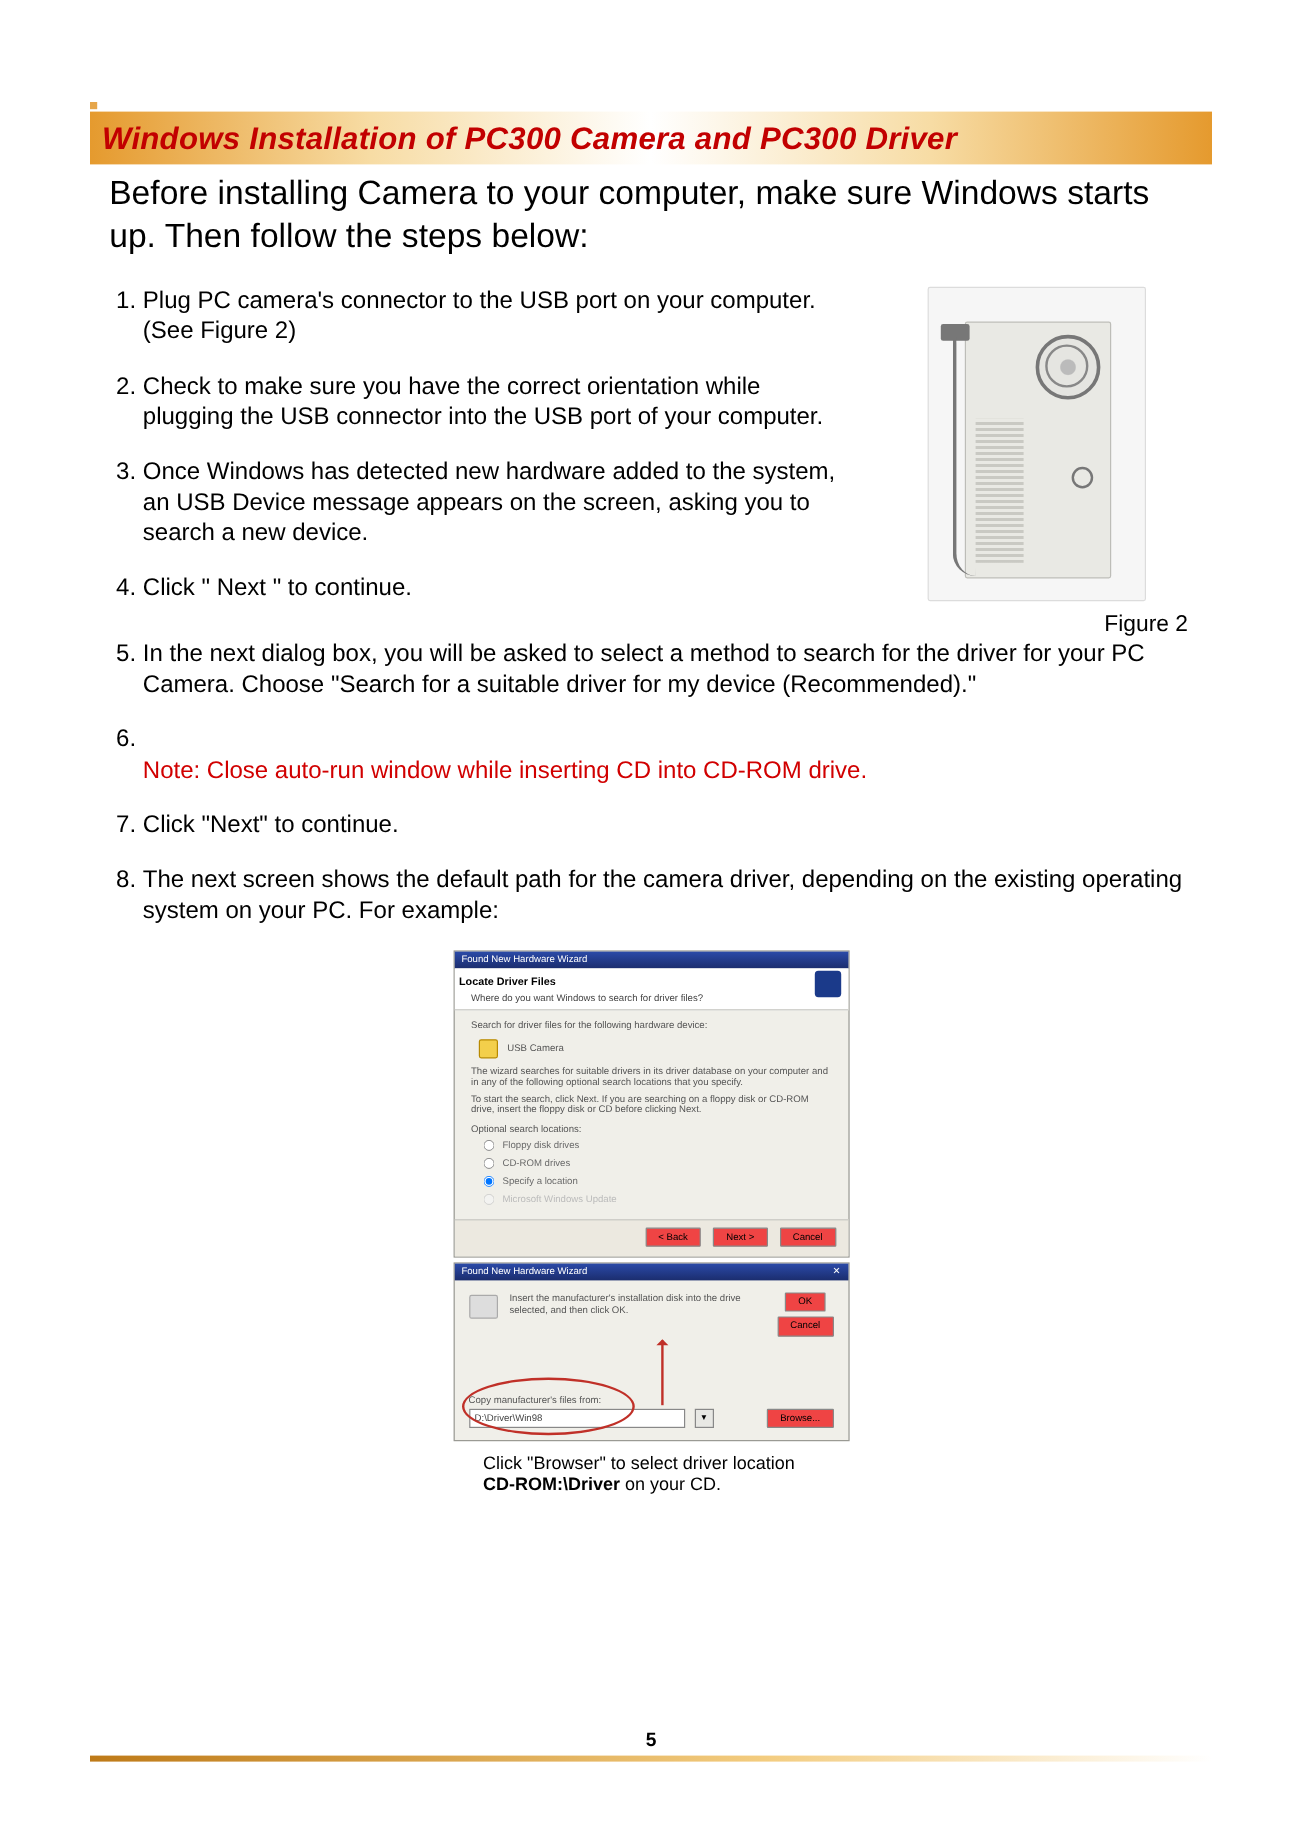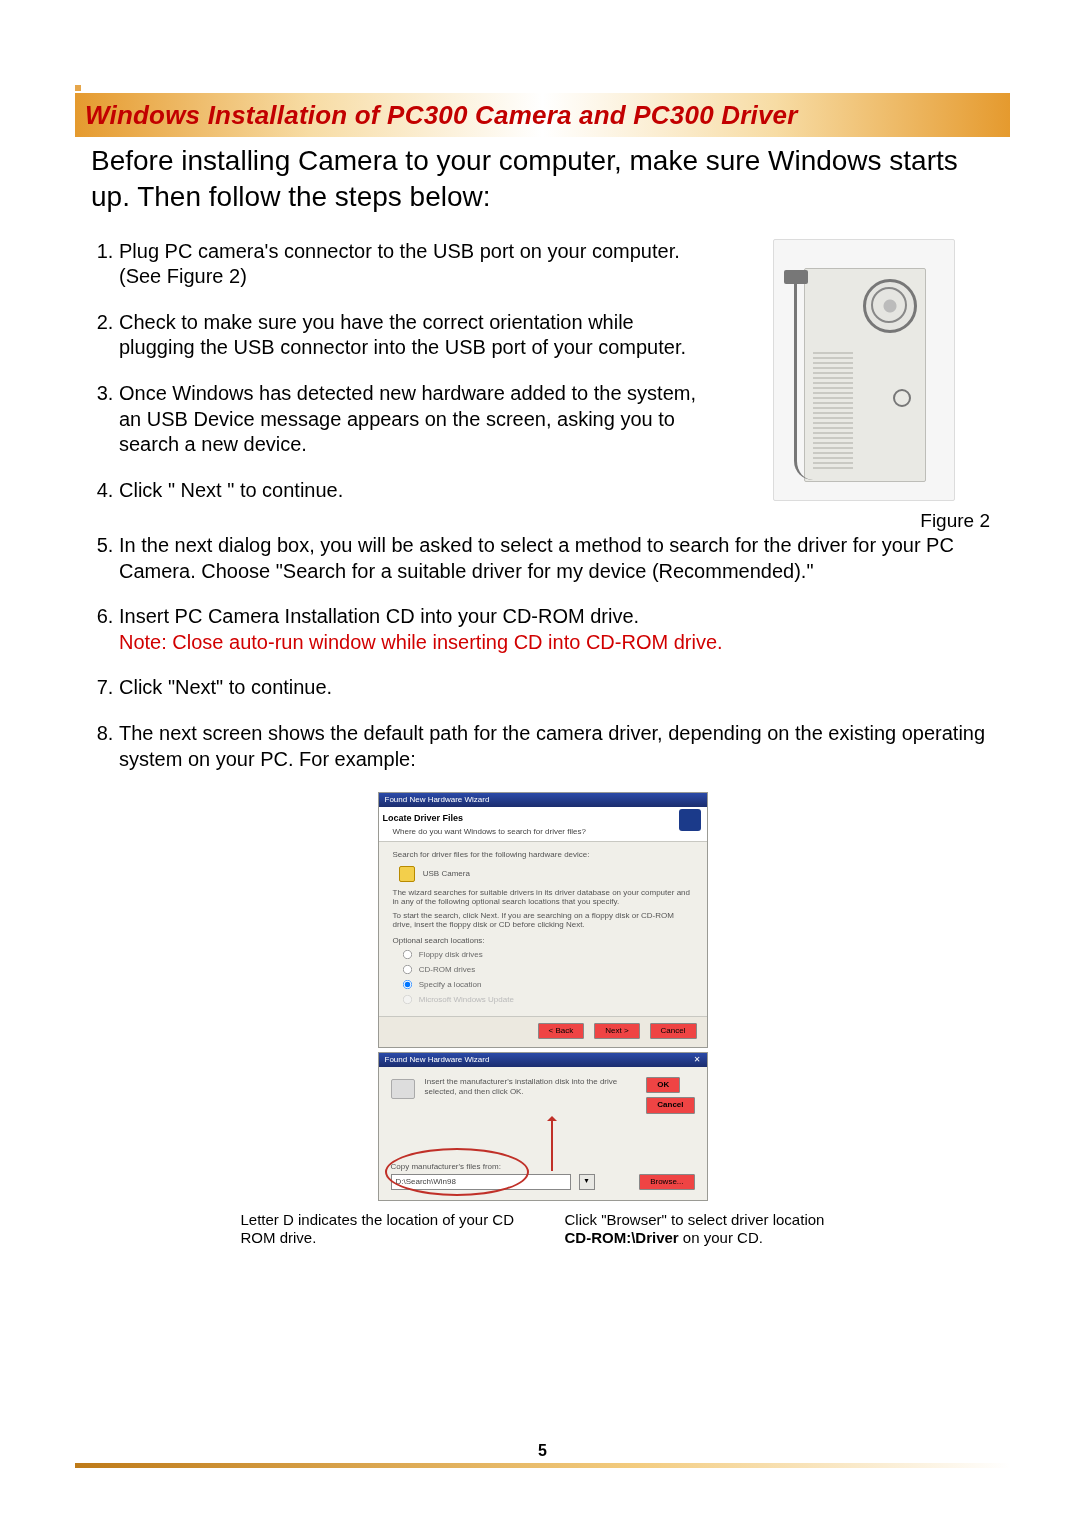--- a/index.html
+++ b/index.html
@@ -41,21 +41,21 @@
   .wiz .body{padding:8px 14px 8px 14px;color:#555;font-size:8px;line-height:1.2;}
   .wiz .icon{display:inline-block;width:14px;height:14px;background:#f3cf4b;border:1px solid #b88a00;border-radius:2px;margin-right:6px;vertical-align:middle;}
   .wiz input[type=radio]{transform:scale(0.7);margin:0 3px 0 0;vertical-align:middle;}
   .wiz .opt{margin:2px 0 2px 8px;color:#6a6a6a;}
   .wiz .btnrow{display:flex;justify-content:flex-end;gap:10px;padding:6px 10px 8px 10px;border-top:1px solid #c8c8c2;background:#ece9e0;}
   .wiz .btn{border:1px solid #888;background:#ef4444;font-size:8px;padding:2px 10px;border-radius:1px;}
   .wiz2{margin-top:4px;}
   .wiz2 .wtitle{background:linear-gradient(#2b4aa8,#1b2d6e);color:#fff;font-size:8px;padding:2px 6px;display:flex;justify-content:space-between;}
   .wiz2 .body2{padding:10px 12px;display:flex;gap:10px;align-items:flex-start;}
   .wiz2 .disk{width:22px;height:18px;background:#ddd;border:1px solid #aaa;border-radius:2px;margin-top:2px;}
-  .wiz2 .btncol{margin-left:auto;display:flex;flex-direction:column;gap:4px;align-items:flex-start;font-weight:bold;}
+  .wiz2 .btncol{margin-left:auto;display:flex;flex-direction:column;gap:4px;align-items:center;}
   .wiz2 .pathbox{margin:38px 12px 10px 12px;position:relative;}
   .circle{position:absolute;left:-6px;top:-14px;width:140px;height:44px;border:2px solid #c03028;border-radius:50%;}
   .pathlabel{font-size:8px;color:#555;margin-bottom:2px;}
   .pathinput{display:flex;gap:8px;align-items:center;}
   .pathfield{flex:0 0 170px;height:14px;border:1px solid #888;background:#fff;font-size:8px;padding:0 4px;display:flex;align-items:center;color:#444;}
   .dropbtn{width:14px;height:14px;border:1px solid #888;background:#e8e8e4;font-size:8px;text-align:center;line-height:12px;}
   .pointer{position:absolute;left:172px;top:64px;width:2px;height:54px;background:#c03028;}
   .pointer::after{content:"";position:absolute;left:-4px;top:-6px;border:5px solid transparent;border-bottom-color:#c03028;}
   
   .caption-row{display:flex;justify-content:center;gap:44px;margin-top:10px;font-size:15px;line-height:1.2;width:660px;}
@@ -96,21 +96,21 @@
             <div class="plug"></div>
             <div class="cable"></div>
           </div>
           <div class="fig-caption">Figure 2</div>
         </div>
       </div>
 
       <ol class="steps" start="5">
         <li>In the next dialog box, you will be asked to select a method to search for the driver for your PC Camera. Choose "Search for a suitable driver for my device (Recommended)."</li>
         <li>
-          <span>Insert PC Camera Installation CD into your CD-ROM drive.</span><br>
+          <br>
           <span class="red-note">Note: Close auto-run window while inserting CD into CD-ROM drive.</span>
         </li>
         <li>Click "Next" to continue.</li>
         <li>The next screen shows the default path for the camera driver, depending on the existing operating system on your PC. For example:</li>
       </ol>
 
       <div class="wizard-area">
 
         <div class="wiz">
           <div class="wtitle">Found New Hardware Wizard</div>
@@ -151,32 +151,31 @@
             <div class="btncol">
               <div class="btn">OK</div>
               <div class="btn">Cancel</div>
             </div>
           </div>
           <div class="pathbox">
             <div class="circle"></div>
             <div class="pathlabel">Copy manufacturer's files from:</div>
             <div class="pathinput">
               <div class="pathfield">
-                  <span>D:\Search\Win98</span>
+                  <span>D:\Driver\Win98</span>
                 </div>
               <div class="dropbtn">▾</div>
               <div style="flex:1"></div>
               <div class="btn">Browse...</div>
             </div>
           </div>
           <div class="pointer"></div>
         </div>
 
         <div class="caption-row">
-          <div class="cap">Letter D indicates the location of your CD ROM drive.</div>
           <div class="cap">
             <span>Click "Browser" to select driver location</span><br>
             <b>CD-ROM:\Driver</b><span> on your CD.</span>
           </div>
         </div>
       </div>
     </div>
 
     <div class="page-number">5</div>
     <div class="bottom-bar"></div>

